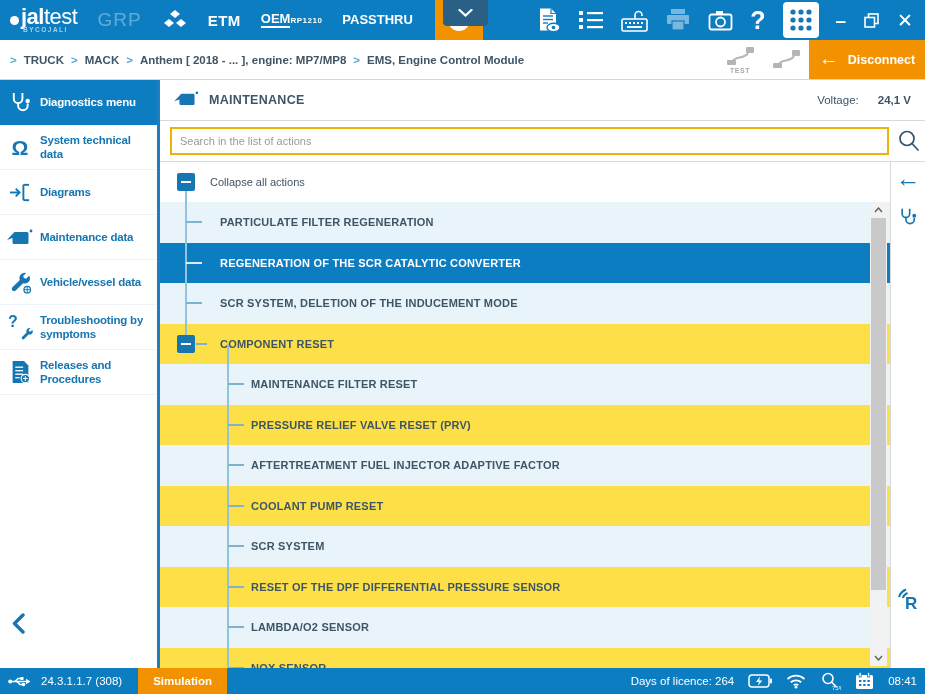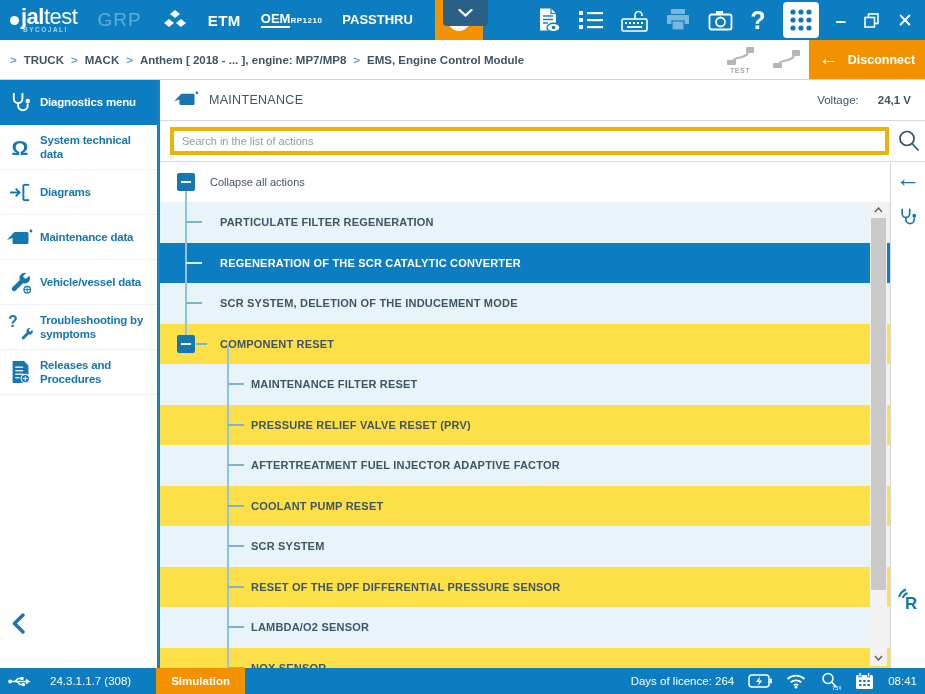--- a/index.html
+++ b/index.html
@@ -50,26 +50,26 @@
   .side-icon{flex:0 0 40px;display:flex;justify-content:center;align-items:center}
   .side-label{font-size:11.5px;font-weight:700;line-height:1.25;letter-spacing:-.2px;padding-right:3px}
   .omega{font-size:21px;font-weight:700;line-height:1}
   .tshoot{position:relative;width:24px;height:22px}
   .tshoot .q{position:absolute;left:0;top:-3px;font-size:16px;font-weight:800}
   .tshoot svg{position:absolute;right:-2px;bottom:-3px}
   .side-collapse{position:absolute;left:12px;bottom:30px;cursor:pointer}
 
   .main{flex:1;display:flex;flex-direction:column;min-width:0}
   .main-header{height:41px;border-bottom:1px solid #D9D9D9;display:flex;align-items:center;padding:0 14px;box-sizing:border-box;color:#1576B2;flex:0 0 41px}
-  .main-title{font-size:12.5px;font-weight:400;color:#3F5566;margin-left:10px;letter-spacing:.3px}
+  .main-title{font-size:12.5px;font-weight:700;color:#3F5566;margin-left:10px;letter-spacing:.3px}
   .voltage{margin-left:auto;font-size:11.5px;color:#3F5566}
   .voltage b{margin-left:19px}
 
   .search-row{height:41px;border-bottom:1px solid #D9D9D9;display:flex;align-items:center;box-sizing:border-box;flex:0 0 41px}
-  .search-input{flex:1;height:28px;margin:0 3px 0 10px;border:4px solid #eab308;border-radius:0;padding:0 8px;font-size:11px;color:#333;outline:none;box-sizing:border-box;font-family:inherit;background:#fff}
+  .search-input{flex:1;height:28px;margin:0 3px 0 10px;border:2px solid #eab308;border-radius:0;padding:0 8px;font-size:11px;color:#333;outline:none;box-sizing:border-box;font-family:inherit;background:#fff}
   .search-input::placeholder{color:#999}
   .search-btn{width:33px;display:flex;justify-content:center;cursor:pointer}
 
   .content-row{flex:1;display:flex;min-height:0}
   .list-panel{flex:1;display:flex;flex-direction:column;min-width:0}
   .collapse-row{flex:0 0 40px;height:40px;position:relative;display:flex;align-items:center}
   .expander-box{width:18px;height:18px;background:#1576B2;border-radius:2px;position:absolute;cursor:pointer;z-index:4}
   .expander-box::after{content:"";position:absolute;left:4px;right:4px;top:8px;height:2px;background:#fff}
   .collapse-row .expander-box{left:17px;top:11px}
   .collapse-label{margin-left:50px;font-size:11px;color:#3F5566}
@@ -98,21 +98,21 @@
   .sb-btn.down{position:absolute;bottom:0;left:0}
   .sb-thumb{position:absolute;top:16px;left:1px;width:15px;height:372px;background:#C9C9C9;cursor:pointer}
 
   .tool-col{width:35px;flex:0 0 35px;border-left:1px solid #D9D9D9;display:flex;flex-direction:column;align-items:center;box-sizing:border-box}
   .tool-arrow{font-size:25px;font-weight:700;color:#1576B2;margin-top:4px;line-height:1;cursor:pointer}
   .tool-stetho{color:#1576B2;margin-top:16px;cursor:pointer}
   .tool-remote{margin-top:auto;margin-bottom:52px;cursor:pointer}
 
   
   .statusbar{height:26px;background:#0D7DC1;display:flex;align-items:center;color:#fff;font-size:11.5px;flex:0 0 26px}
-  .sb-left{display:flex;align-items:center;gap:19px;padding-left:8px;height:100%}
+  .sb-left{display:flex;align-items:center;gap:10px;padding-left:8px;height:100%}
   .sim-badge{background:#F39200;height:100%;display:flex;align-items:center;padding:0 15px;font-weight:700;margin-left:6px;cursor:pointer}
   .sb-right{margin-left:auto;display:flex;align-items:center;gap:14px;padding-right:8px}
   .sb-icon{display:flex;align-items:center;cursor:pointer}
 </style>
 </head>
 <body>
 
 <div class="app">
 
   <header class="topbar">

